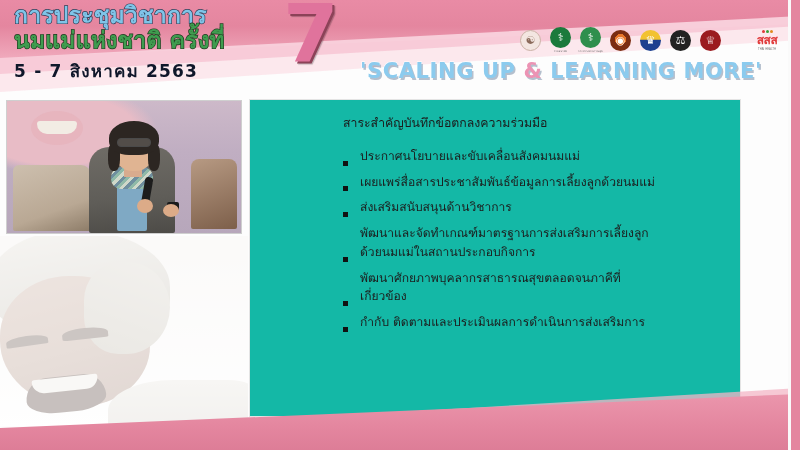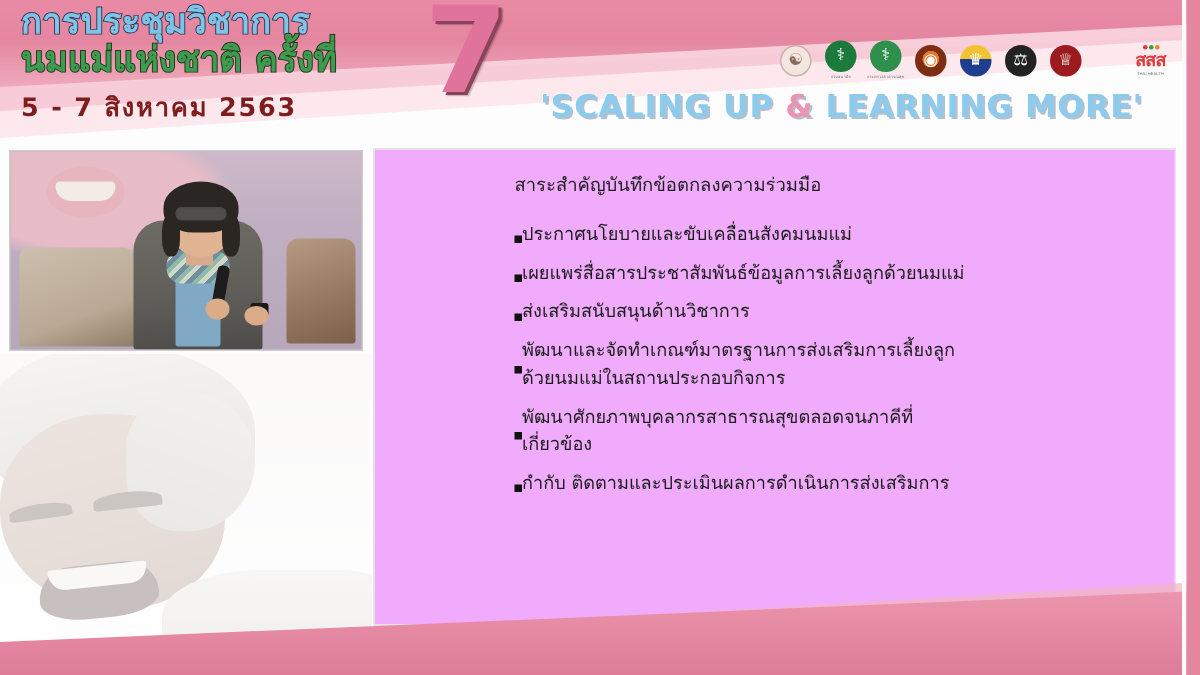--- a/index.html
+++ b/index.html
@@ -89,21 +89,21 @@
     color:#3f9c4f;
     -webkit-text-stroke: 1.3px #20381f;
     paint-order: stroke fill;
     letter-spacing:.2px;
     white-space: nowrap;
   }
   .title-date {
     margin-top:3px;
     font-family: "DejaVu Sans", sans-serif;
     font-size: 17px; font-weight: bold;
-    color:#7f1d1d;
+    color:#0f172a;
     letter-spacing:1.2px;
     white-space: nowrap;
   }
 
   .big-seven {
     position:absolute; left:283px; top:-6px;
     font-family:"DejaVu Sans", sans-serif;
     font-size: 80px; font-weight: bold;
     color:#e0739c;
     text-shadow: 2px 2px 0 #8c4258, 3px 3px 1px rgba(0,0,0,.25);
@@ -256,35 +256,35 @@
   .b-mouth { position:absolute; left:26px; top:140px; width:80px; height:36px; background:#5d4a42; border-radius:24px 24px 42% 42%; transform:rotate(-6deg);}
   .b-teeth { position:absolute; left:32px; top:141px; width:66px; height:14px; background:#f0ece5; border-radius:3px 3px 16px 16px; transform:rotate(-6deg);}
   .b-shoulder {
     position:absolute; left:108px; top:144px; width:150px; height:70px;
     background:linear-gradient(180deg,#e9e6e0,#d6d2cb);
     border-radius:44% 20% 0 0;
   }
 
   
   .content-panel {
-    position:absolute; left:249px; top:99px; width:535px; height:318px;
-    background:#f0abfc;
+    position:absolute; left:249px; top:99px; width:492px; height:318px;
+    background:#14b8a6;
     border:1px solid #e4e4e4;
     z-index:4;
   }
   .content-inner { position:absolute; left:93px; top:14px; width:392px; }
 
   .heading {
     font-family:"DejaVu Sans", sans-serif;
     font-size:12.3px; color:#1c1c1c; line-height:1.62;
     white-space:nowrap;
   }
   .bullets { margin-top:13px; }
   .bullet-row {
-    display:flex; align-items:center; gap:0;
+    display:flex; align-items:flex-end; gap:12px;
     margin-bottom:7px;
   }
   .bullet-mark {
     flex: 0 0 auto;
     width:5px; height:5px; background:#111;
     margin-top:7px;
   }
   .bullet-text {
     font-family:"DejaVu Sans", sans-serif;
     font-size:12.1px; color:#1c1c1c; line-height:1.55;

